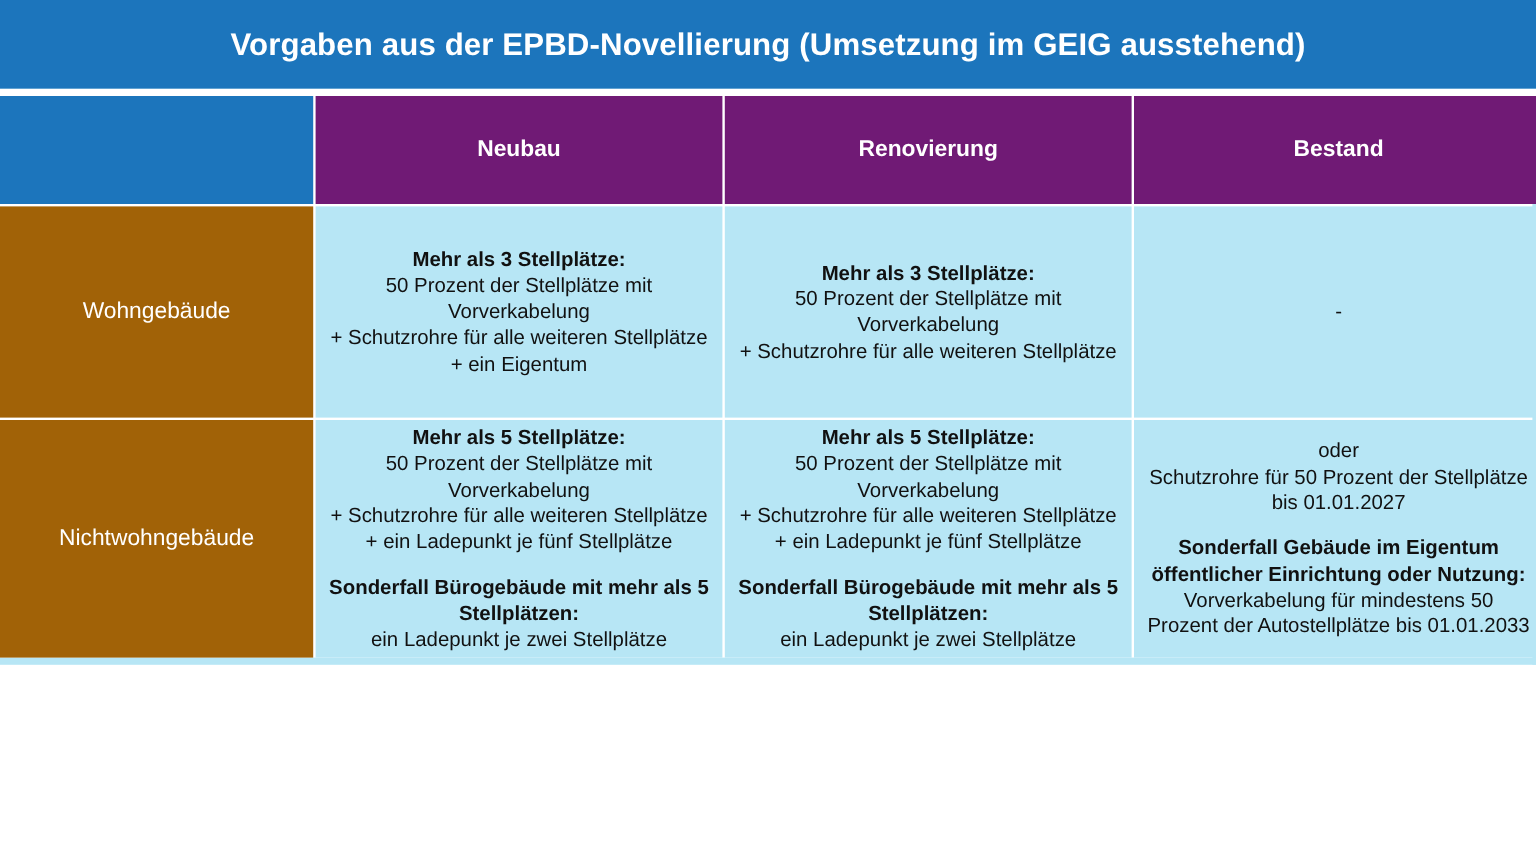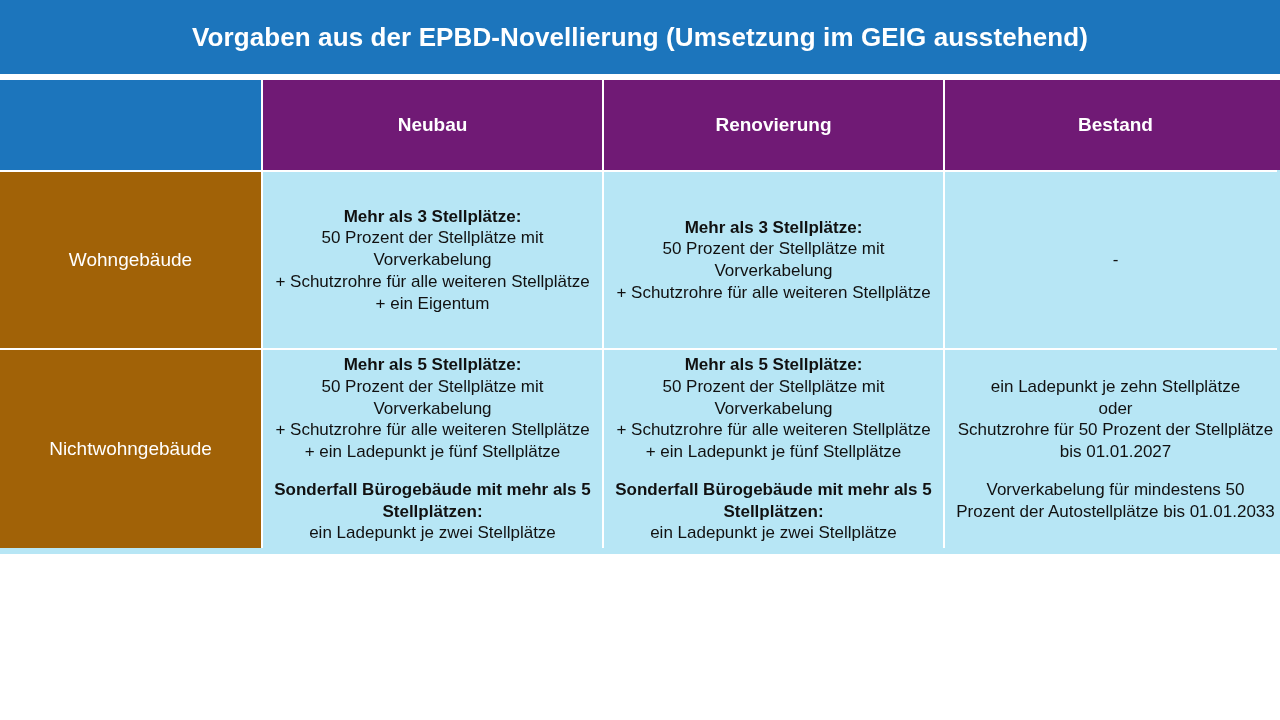--- a/index.html
+++ b/index.html
@@ -170,23 +170,23 @@
           <span class="ln">+ Schutzrohre für alle weiteren Stellplätze</span>
           <span class="ln">+ ein Ladepunkt je fünf Stellplätze</span>
           <span class="ln spacer"></span>
           <span class="ln b">Sonderfall Bürogebäude mit mehr als 5 Stellplätzen:</span>
           <span class="ln">ein Ladepunkt je zwei Stellplätze</span>
         </div>
     </div>
 
     <div class="cell body-cell">
       <div class="cell-inner">
-          <span class="ln">ein Ladepunkt je zehn Stellplätze</span>
           <span class="ln">oder</span>
           <span class="ln">Schutzrohre für 50 Prozent der Stellplätze</span>
           <span class="ln">bis 01.01.2027</span>
           <span class="ln spacer"></span>
+          <span class="ln b">Sonderfall Gebäude im Eigentum öffentlicher Einrichtung oder Nutzung:</span>
           <span class="ln">Vorverkabelung für mindestens 50 Prozent der Autostellplätze bis 01.01.2033</span>
         </div>
     </div>
 
   </div>
 </div>
 
 </body></html>

